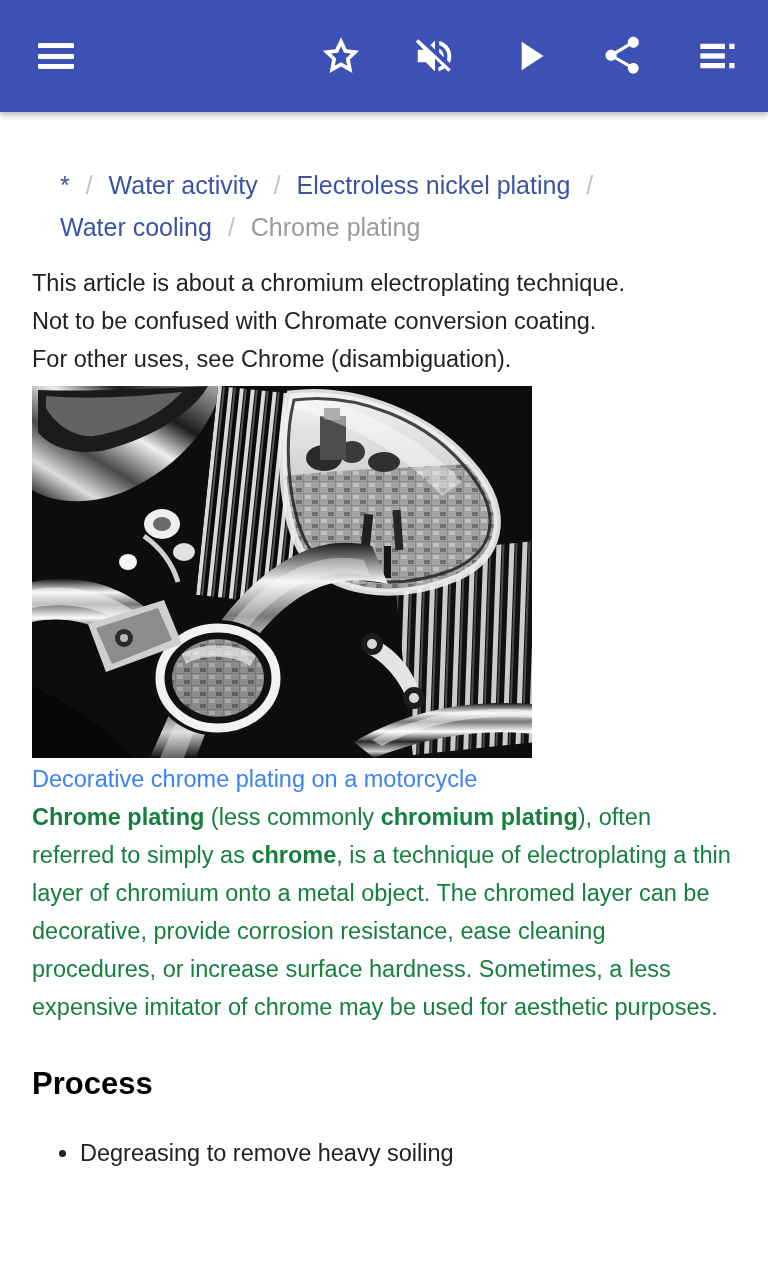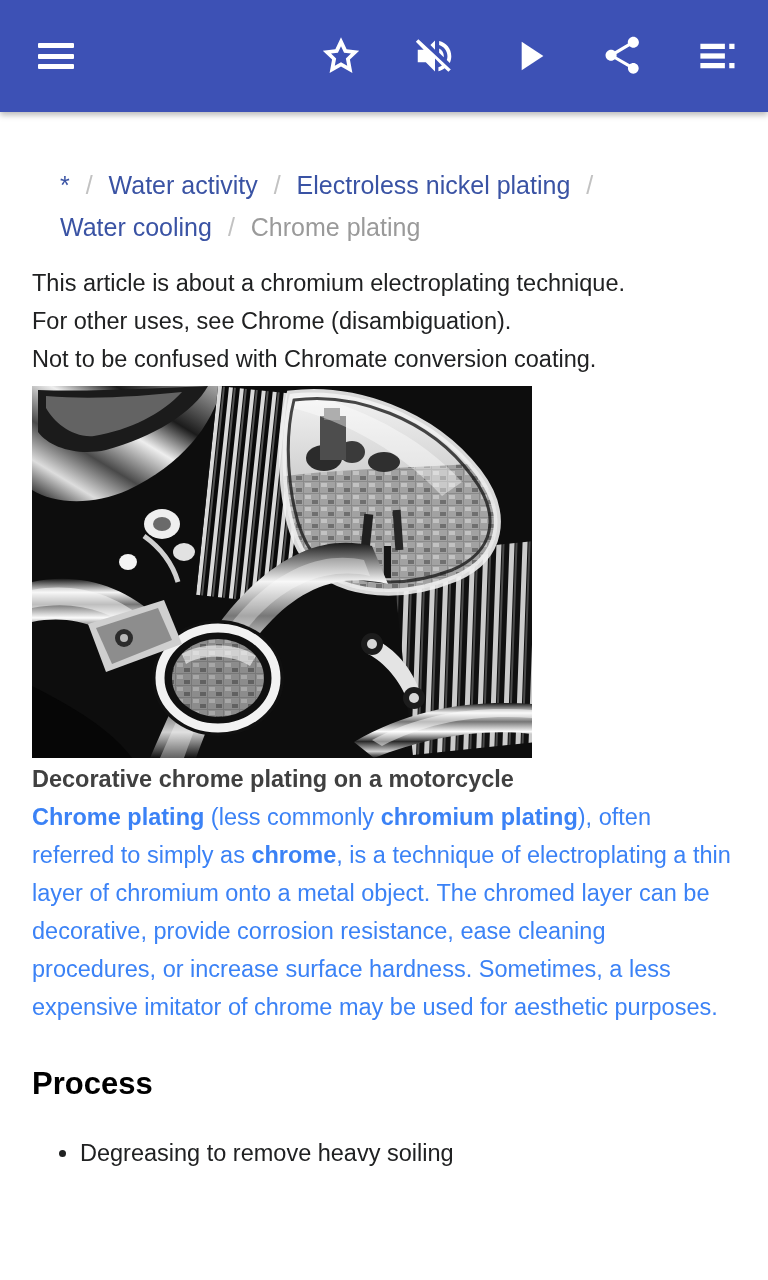--- a/index.html
+++ b/index.html
@@ -63,29 +63,28 @@
 
   .figure{ margin-top:8px; }
   .figure-img{
     width:500px; height:372px;
     display:block;
     background:#111;
   }
   .figure-caption{
     font-size:23.5px;
     line-height:38px;
-    color:#404040;
+    color:#3b82f6;
     margin-top:2px;
-    font-weight:bold;
   }
 
   .para{
     font-size:23.5px;
     line-height:38px;
-    color:#3b82f6;
+    color:#15803d;
     margin-top:0;
   }
   .para b{ font-weight:bold; }
 
   .heading{
     font-size:31px;
     line-height:44px;
     font-weight:bold;
     color:#000;
     margin-top:36px;
@@ -173,22 +172,22 @@
     <span class="sep">/</span>
     <span class="crumb">Electroless nickel plating</span>
     <span class="sep">/</span>
     <span class="crumb">Water cooling</span>
     <span class="sep">/</span>
     <span class="crumb current">Chrome plating</span>
   </div>
 
   <div class="hatnote">
     <div>This article is about a chromium electroplating technique.</div>
+    <div>Not to be confused with Chromate conversion coating.</div>
     <div>For other uses, see Chrome (disambiguation).</div>
-    <div>Not to be confused with Chromate conversion coating.</div>
   </div>
 
   <div class="figure">
     <svg class="figure-img" viewBox="0 0 500 372" preserveAspectRatio="none">
       <defs>
         <linearGradient id="chr1" x1="0" y1="0" x2="1" y2="1">
           <stop offset="0%" stop-color="#f2f2f2"></stop>
           <stop offset="22%" stop-color="#8e8e8e"></stop>
           <stop offset="40%" stop-color="#141414"></stop>
           <stop offset="58%" stop-color="#d6d6d6"></stop>

